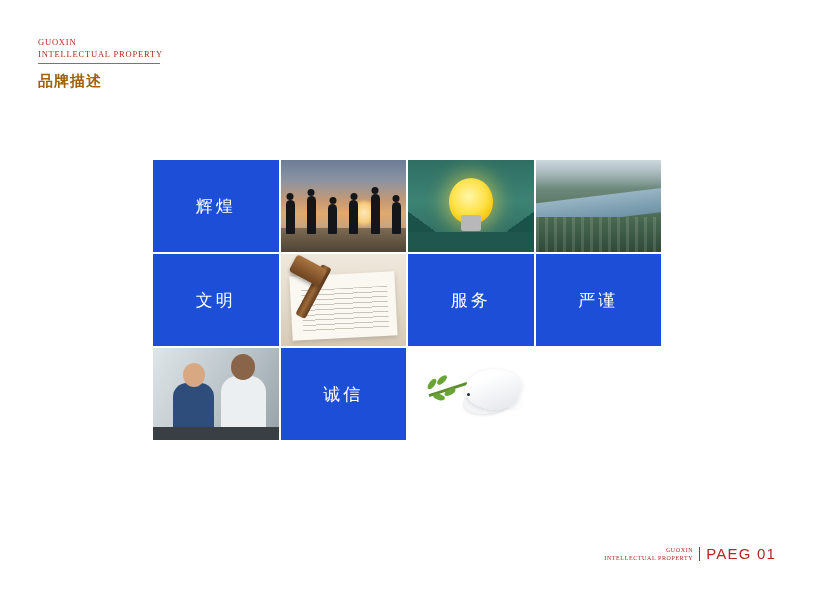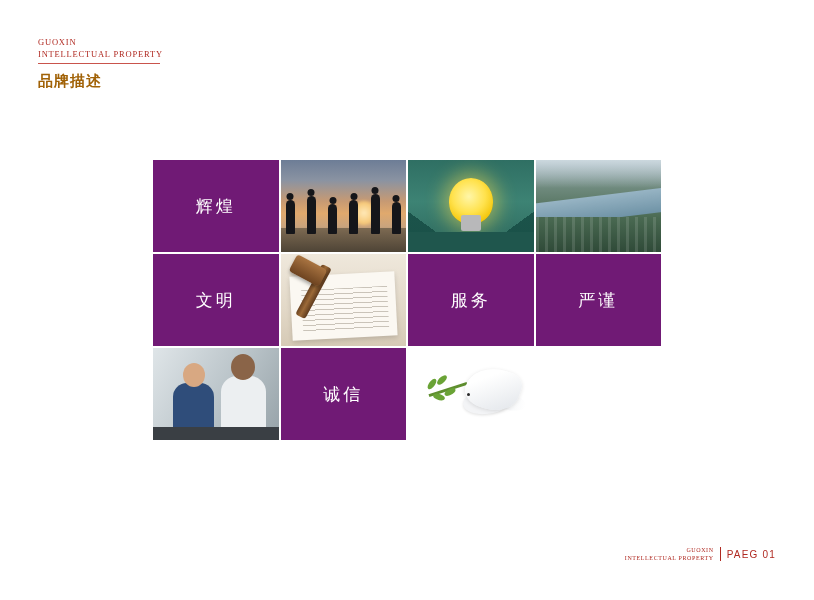--- a/index.html
+++ b/index.html
@@ -62,21 +62,21 @@
     display: grid;
     grid-template-columns: 1fr 1fr 1fr 1fr;
     grid-template-rows: 1fr 1fr 1fr;
     gap: 2px;
   }
   .cell {
     position: relative;
     overflow: hidden;
   }
   .cell.text {
-    background: #701a75;
+    background: #1d4ed8;
     display: flex;
     align-items: center;
     justify-content: center;
   }
   .cell.text span {
     font-family: "DejaVu Sans", sans-serif;
     color: #ffffff;
     font-size: 17px;
     letter-spacing: 3px;
     font-weight: normal;
@@ -399,21 +399,21 @@
     line-height: 8px;
   }
   .footer-divider {
     width: 1px;
     height: 14px;
     background: #b02a22;
   }
   .footer-page {
     font-family: "Liberation Sans", sans-serif;
     color: #b02a22;
-    font-size: 10px;
+    font-size: 15px;
     letter-spacing: 1.2px;
   }
 </style>
 </head>
 <body>
 
 <div class="header">
   <div class="brand-line1">GUOXIN</div>
   <div class="brand-line2">INTELLECTUAL  PROPERTY</div>
   <div class="brand-rule"></div>

